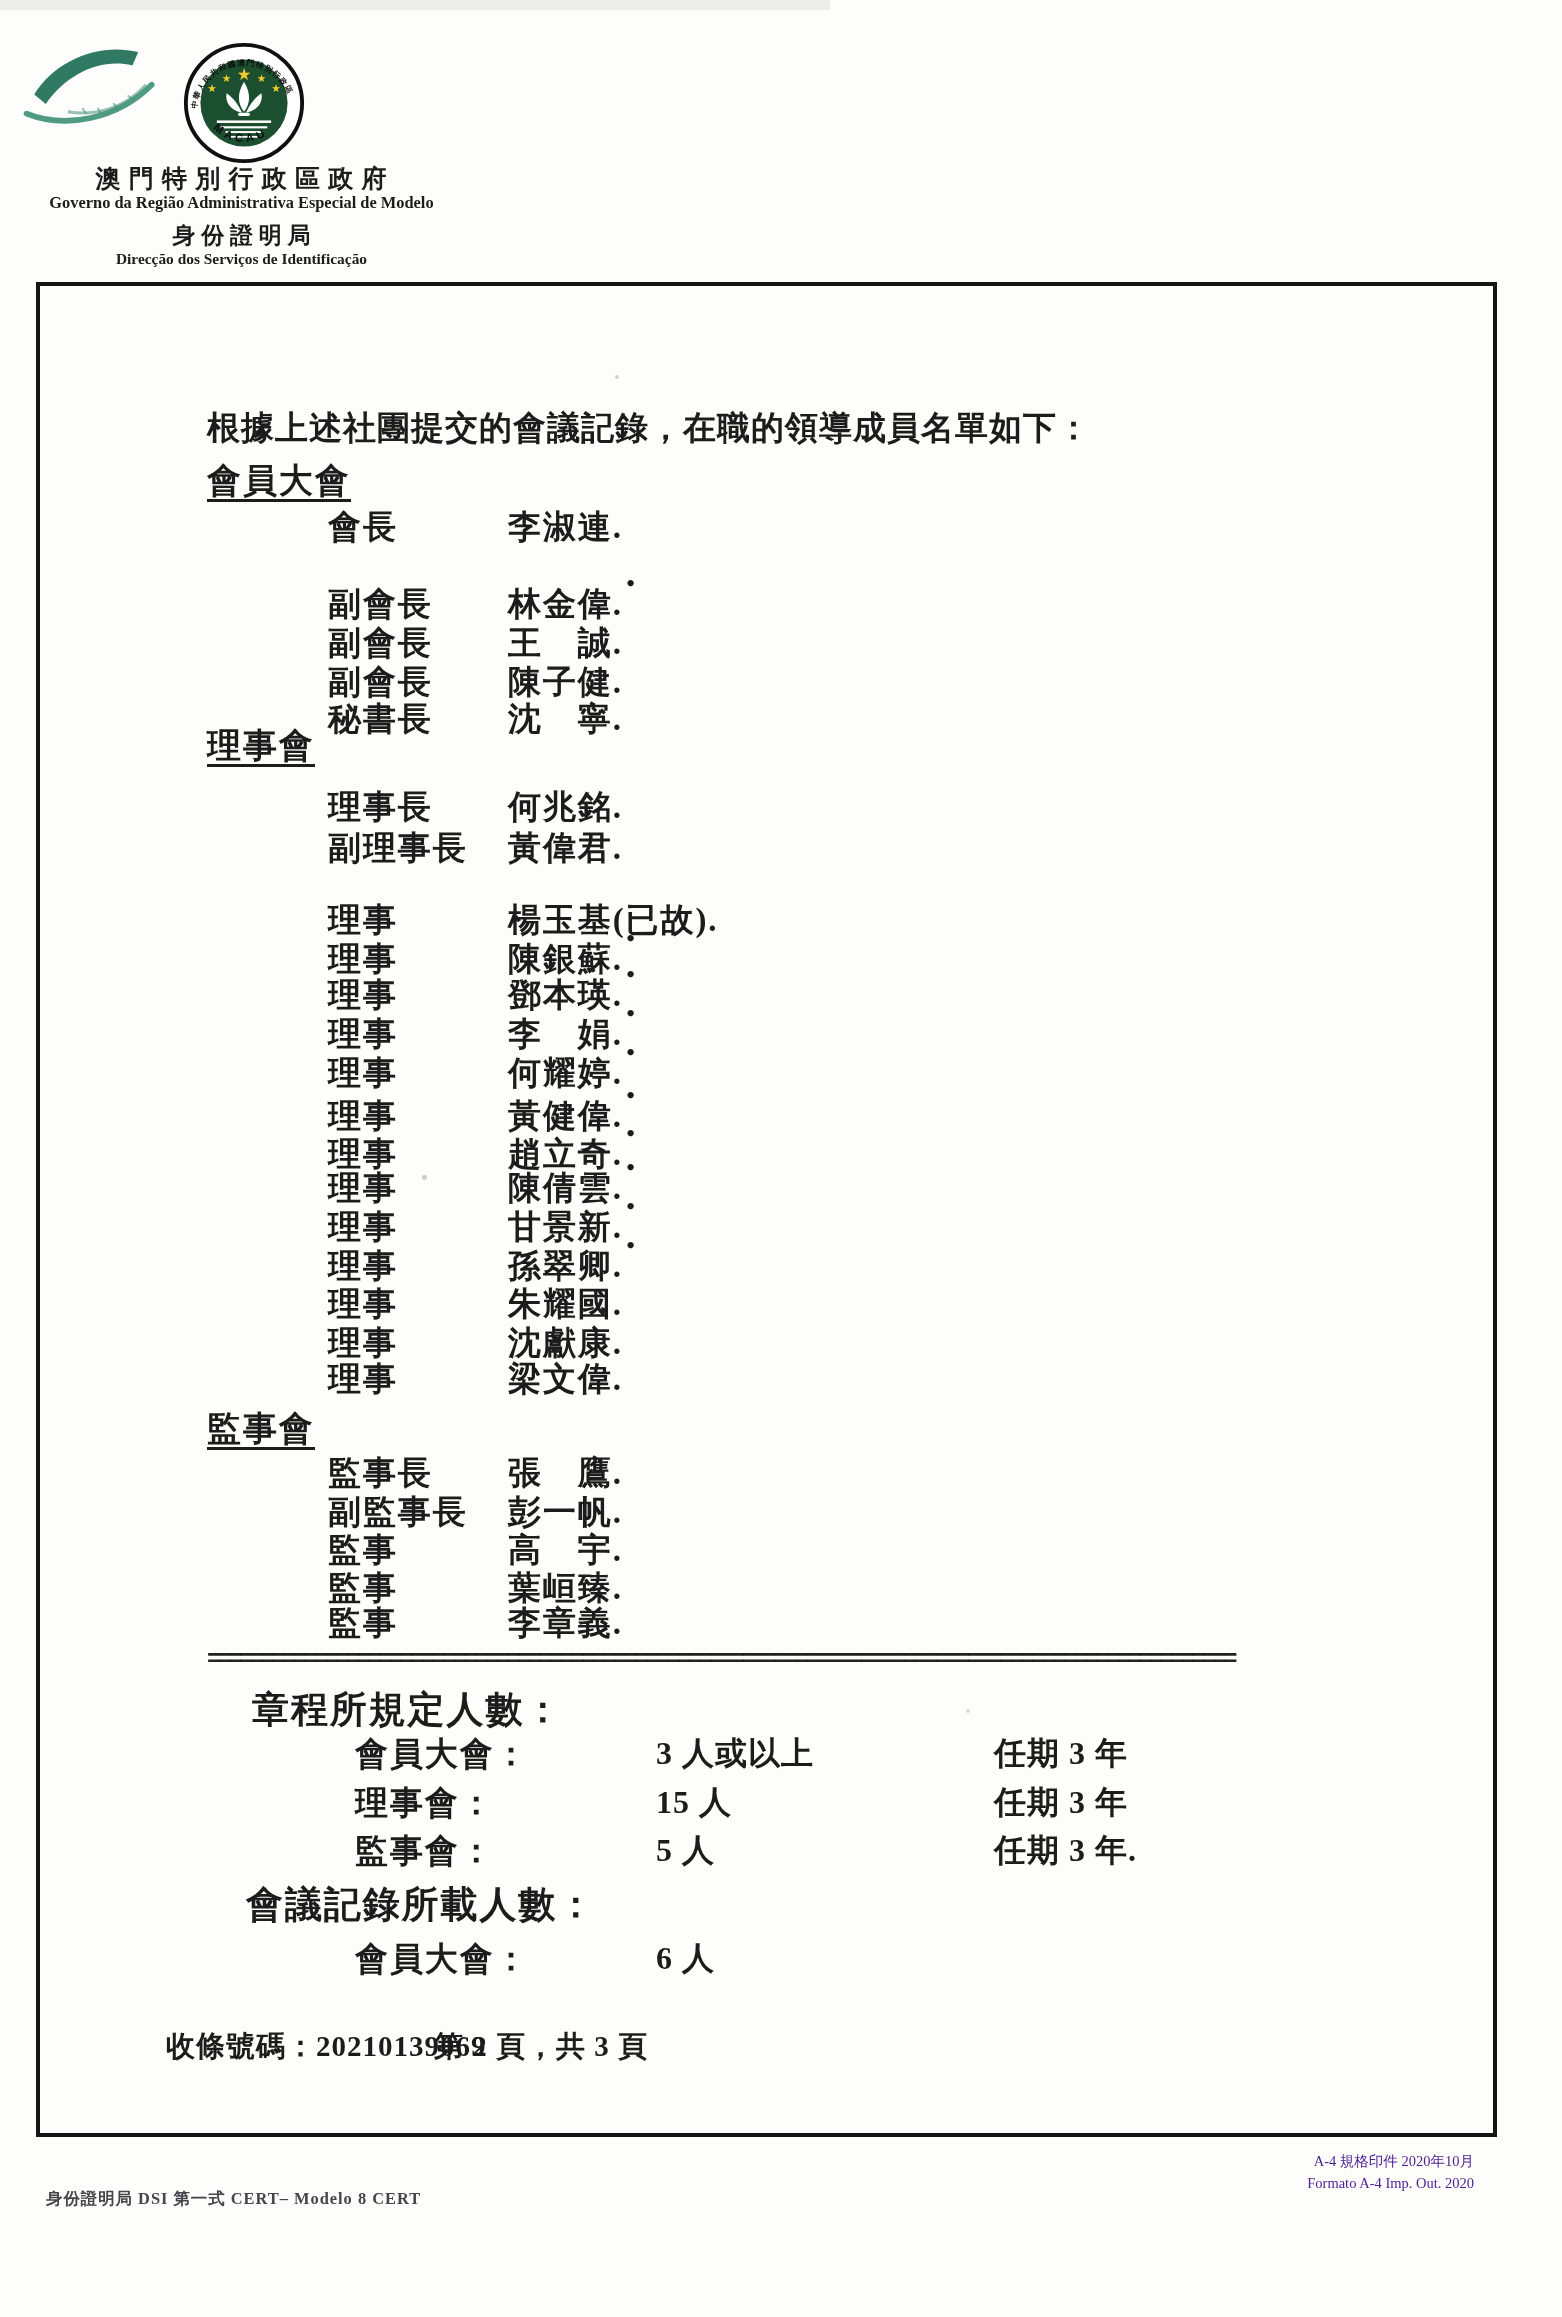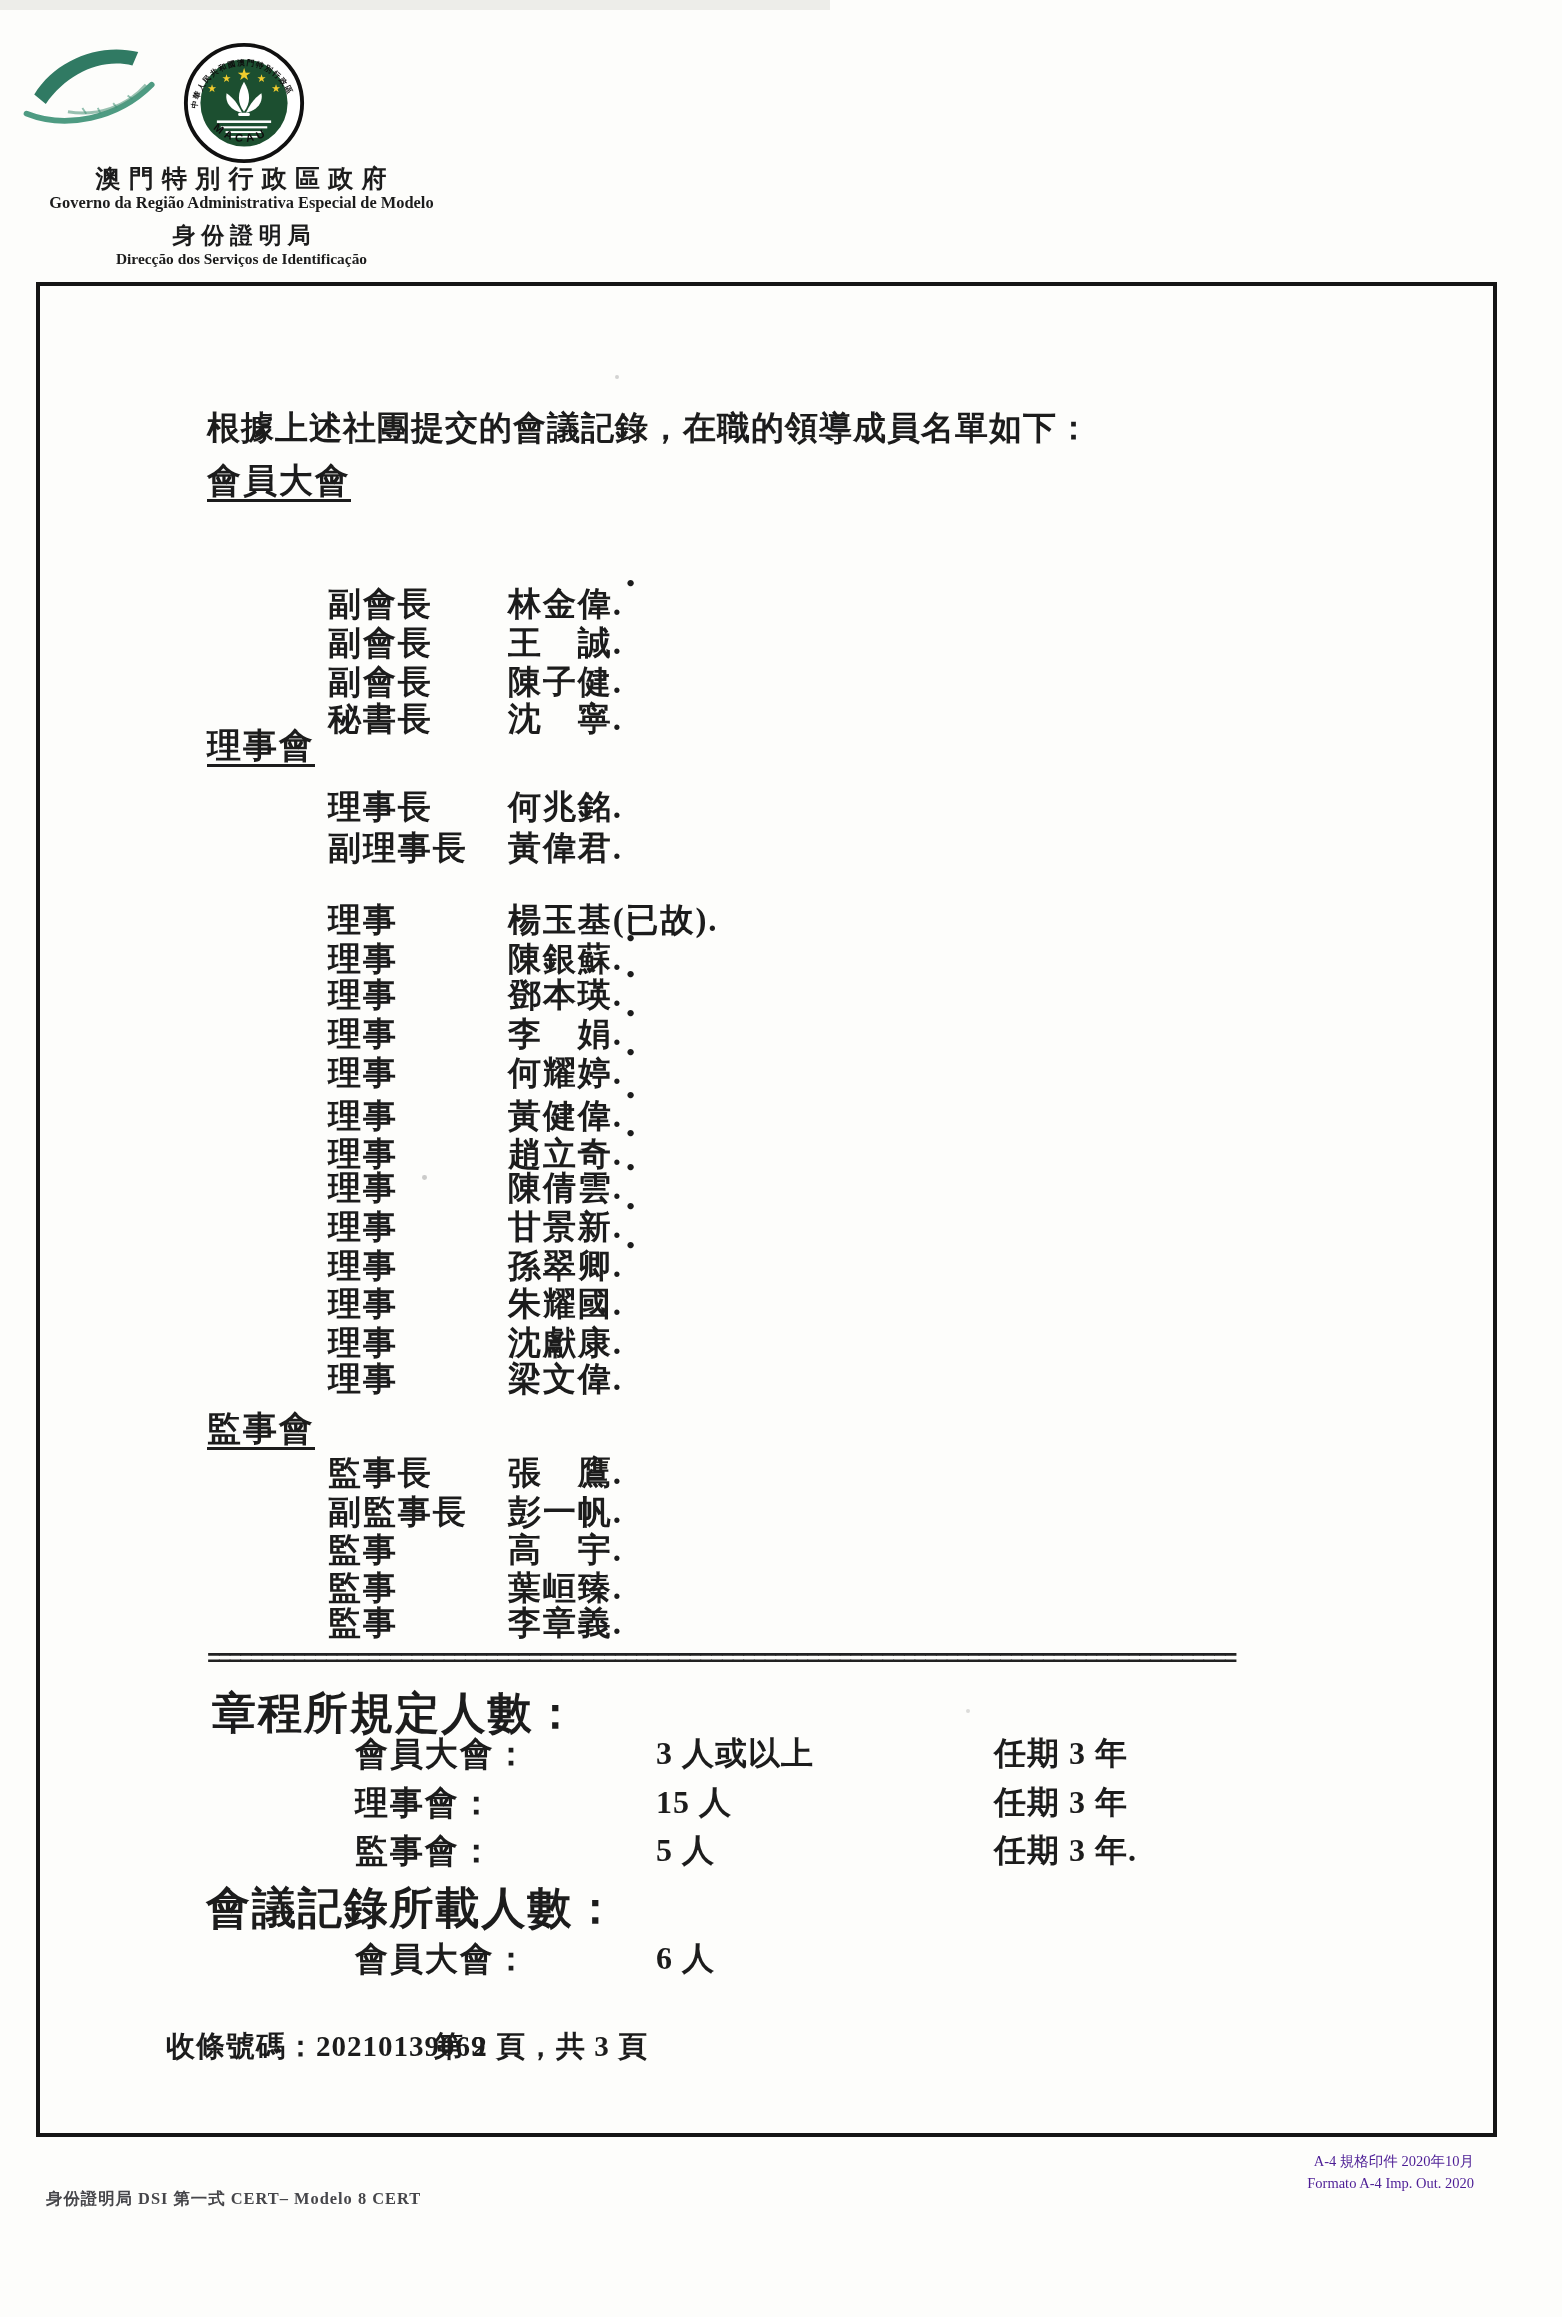--- a/index.html
+++ b/index.html
@@ -32,21 +32,21 @@
   .abs{position:absolute;line-height:1.15;white-space:nowrap;}
   .intro{left:167px;top:124px;font-size:33px;font-weight:bold;letter-spacing:1px;}
   .sec-title{font-size:34px;font-weight:bold;border-bottom:3.9px solid #1c1c1c;padding-bottom:0;letter-spacing:1.9px;}
   .mrow{position:absolute;left:0;width:100%;height:41px;}
   .role{position:absolute;left:288px;font-size:33px;font-weight:bold;letter-spacing:1.9px;line-height:1.1;}
   .namewrap{position:absolute;left:468px;font-size:33px;font-weight:bold;letter-spacing:1.9px;line-height:1.1;}
   .star{font-family:"DejaVu Sans",sans-serif;font-size:18.3px;position:relative;top:-13.5px;margin-left:1.9px;}
   .sep{left:167px;top:1361px;width:1086px;overflow:hidden;
        font-family:"Liberation Mono","DejaVu Sans Mono",monospace;
        font-size:23px;font-weight:bold;letter-spacing:-3.1px;color:#222;}
-  .stat-head{font-size:44px;font-weight:bold;letter-spacing:1.9px;}
+  .stat-head{font-size:37px;font-weight:bold;letter-spacing:1.9px;margin-left:40px;}
   .stat-label{position:absolute;left:315px;font-size:33px;font-weight:bold;letter-spacing:1.9px;}
   .stat-value{position:absolute;left:616px;font-size:32px;font-weight:bold;letter-spacing:1px;}
   .stat-term{position:absolute;left:954px;font-size:32px;font-weight:bold;letter-spacing:1px;}
   .receipt{position:absolute;left:126px;top:1741px;font-size:29px;font-weight:bold;letter-spacing:1px;}
   .pageno{position:absolute;left:394px;top:1741px;font-size:29px;font-weight:bold;letter-spacing:1px;}
 
   
   .foot-left{position:absolute;left:46px;top:2188px;font-size:16.4px;font-weight:bold;color:#46464a;letter-spacing:1px;}
   .foot-right{position:absolute;right:88px;top:2151px;width:319px;text-align:right;
               font-size:14.5px;color:#4c1d95;line-height:1.5;}
@@ -104,20 +104,24 @@
     <div class="dept-pt">Direcção dos Serviços de Identificação</div>
   </div>
 
   <div class="doc-box">
 
     <div class="abs intro">根據上述社團提交的會議記錄，在職的領導成員名單如下：</div>
 
     <div class="abs" style="left:167px;top:175px;">
       <span class="sec-title">會員大會</span>
     </div>
+    <div class="mrow" style="top:223px">
+      <span class="role">會長</span>
+      <span class="namewrap"><span>李淑連.</span><sup class="star"></sup></span>
+    </div>
     <div class="mrow" style="top:300px">
       <span class="role">副會長</span>
       <span class="namewrap"><span>林金偉.</span><sup class="star">•</sup></span>
     </div>
     <div class="mrow" style="top:339px">
       <span class="role">副會長</span>
       <span class="namewrap"><span>王　誠.</span><sup class="star"></sup></span>
     </div>
     <div class="mrow" style="top:378px">
       <span class="role">副會長</span>

